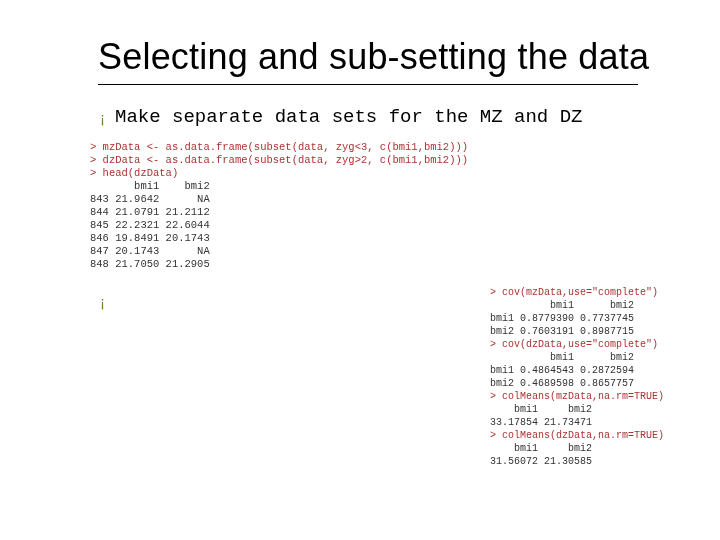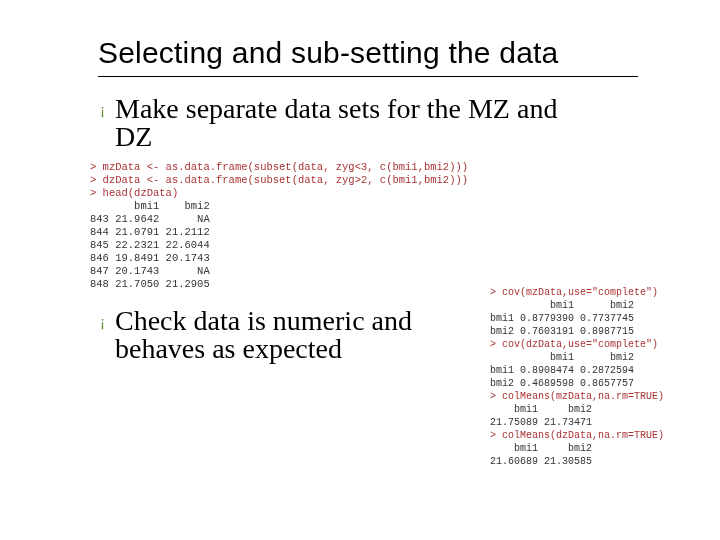--- a/index.html
+++ b/index.html
@@ -1,21 +1,21 @@
 <!DOCTYPE html>
 <html><head>
 <meta charset="utf-8">
 <style>
   html,body{margin:0;padding:0;width:720px;height:540px;background:#fff;font-family:Arial,Helvetica,sans-serif;color:#000}
   .slide{position:relative;width:720px;height:540px;padding:36px 56px 30px 100px;box-sizing:border-box}
-  .title{font-size:30px;font-weight:400;margin:0 0 6px -2px;letter-spacing:.2px}
+  .title{font-size:36px;font-weight:400;margin:0 0 6px -2px;letter-spacing:.2px}
   .rule{border:none;border-top:1.5px solid #000;margin:0 0 18px -2px;width:540px}
   .bullet{display:flex;align-items:flex-start;margin-bottom:10px}
   .bullet .mark{font-family:Verdana,Geneva,sans-serif;color:#668b2e;font-size:15px;line-height:26px;margin-right:10px;margin-top:2px}
-  .bullet .txt{font-family:Liberation Serif, serif;font-size:28px;line-height:28px;max-width:470px}
+  .bullet .txt{font-family:Liberation Mono, monospace;font-size:19px;line-height:28px;max-width:470px}
   .b2{margin-top:16px}
   .b2 .txt{max-width:300px}
   .code{font-family:"Courier New",Courier,monospace;font-size:10.5px;line-height:13px;white-space:pre;color:#333}
   .code .cmd{color:#a33}
   .code1{margin:2px 0 4px -10px}
   .code2{position:absolute;right:56px;top:286px;font-size:10px;line-height:13px;}
 </style>
 </head>
 <body>
 <div class="slide">
@@ -34,31 +34,30 @@
 <span>       bmi1    bmi2</span>
 <span>843 21.9642      NA</span>
 <span>844 21.0791 21.2112</span>
 <span>845 22.2321 22.6044</span>
 <span>846 19.8491 20.1743</span>
 <span>847 20.1743      NA</span>
 <span>848 21.7050 21.2905</span></div>
 
 <div class="bullet b2">
   <span class="mark">¡</span>
-  <span class="txt">Check data is numeric and behaves as expected</span>
 </div>
 
 <div class="code code2"><span class="cmd">&gt; cov(mzData,use="complete")</span>
 <span>          bmi1      bmi2</span>
 <span>bmi1 0.8779390 0.7737745</span>
 <span>bmi2 0.7603191 0.8987715</span>
 <span class="cmd">&gt; cov(dzData,use="complete")</span>
 <span>          bmi1      bmi2</span>
-<span>bmi1 0.8908474 0.2872594</span>
+<span>bmi1 0.4864543 0.2872594</span>
 <span>bmi2 0.4689598 0.8657757</span>
 <span class="cmd">&gt; colMeans(mzData,na.rm=TRUE)</span>
 <span>    bmi1     bmi2</span>
-<span>21.75089 21.73471</span>
+<span>33.17854 21.73471</span>
 <span class="cmd">&gt; colMeans(dzData,na.rm=TRUE)</span>
 <span>    bmi1     bmi2</span>
-<span>21.60689 21.30585</span></div>
+<span>31.56072 21.30585</span></div>
 
 </div>
 
 </body></html>

